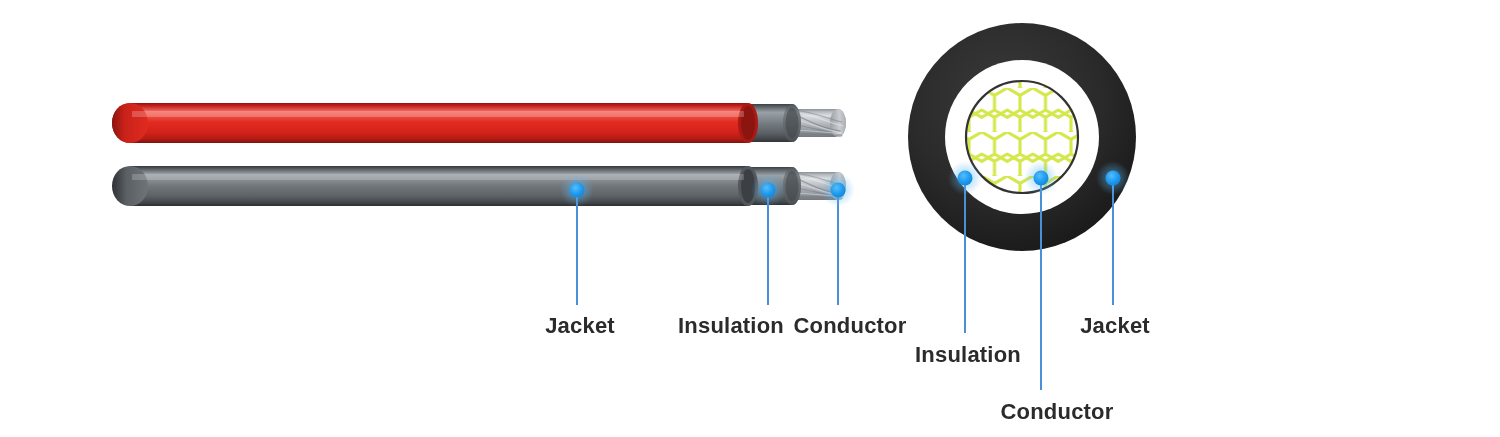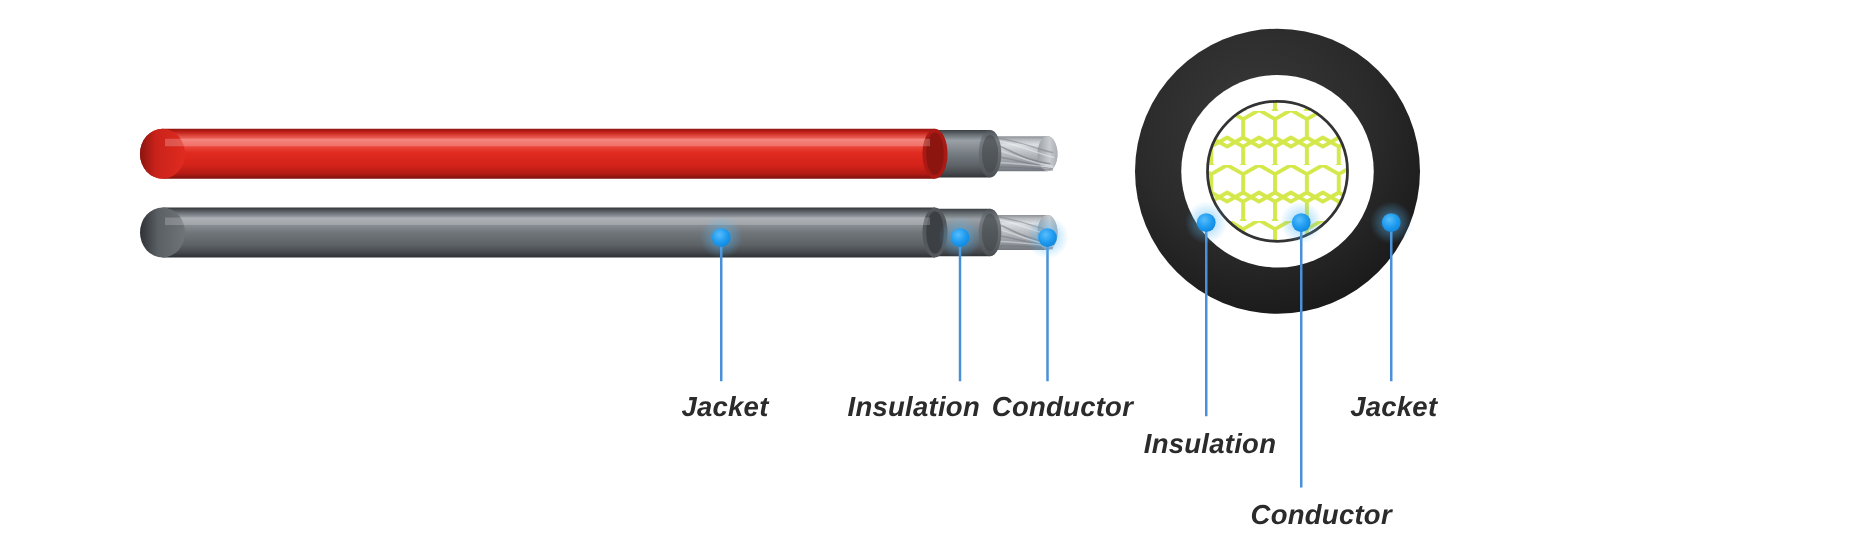--- a/index.html
+++ b/index.html
@@ -29,21 +29,20 @@
   .callout-label {
     position: absolute;
     font-family: "Liberation Sans", sans-serif;
     font-weight: bold;
     font-size: 22px;
     color: #2b2b2b;
     white-space: nowrap;
     letter-spacing: 0.2px;
     line-height: 1;
     transform: translateX(-50%);
-    font-style: italic;
   }
 </style>
 </head>
 <body>
 
 <div id="stage">
 
   <svg id="diagram-svg" viewBox="0 0 1500 437">
     <defs>
 

